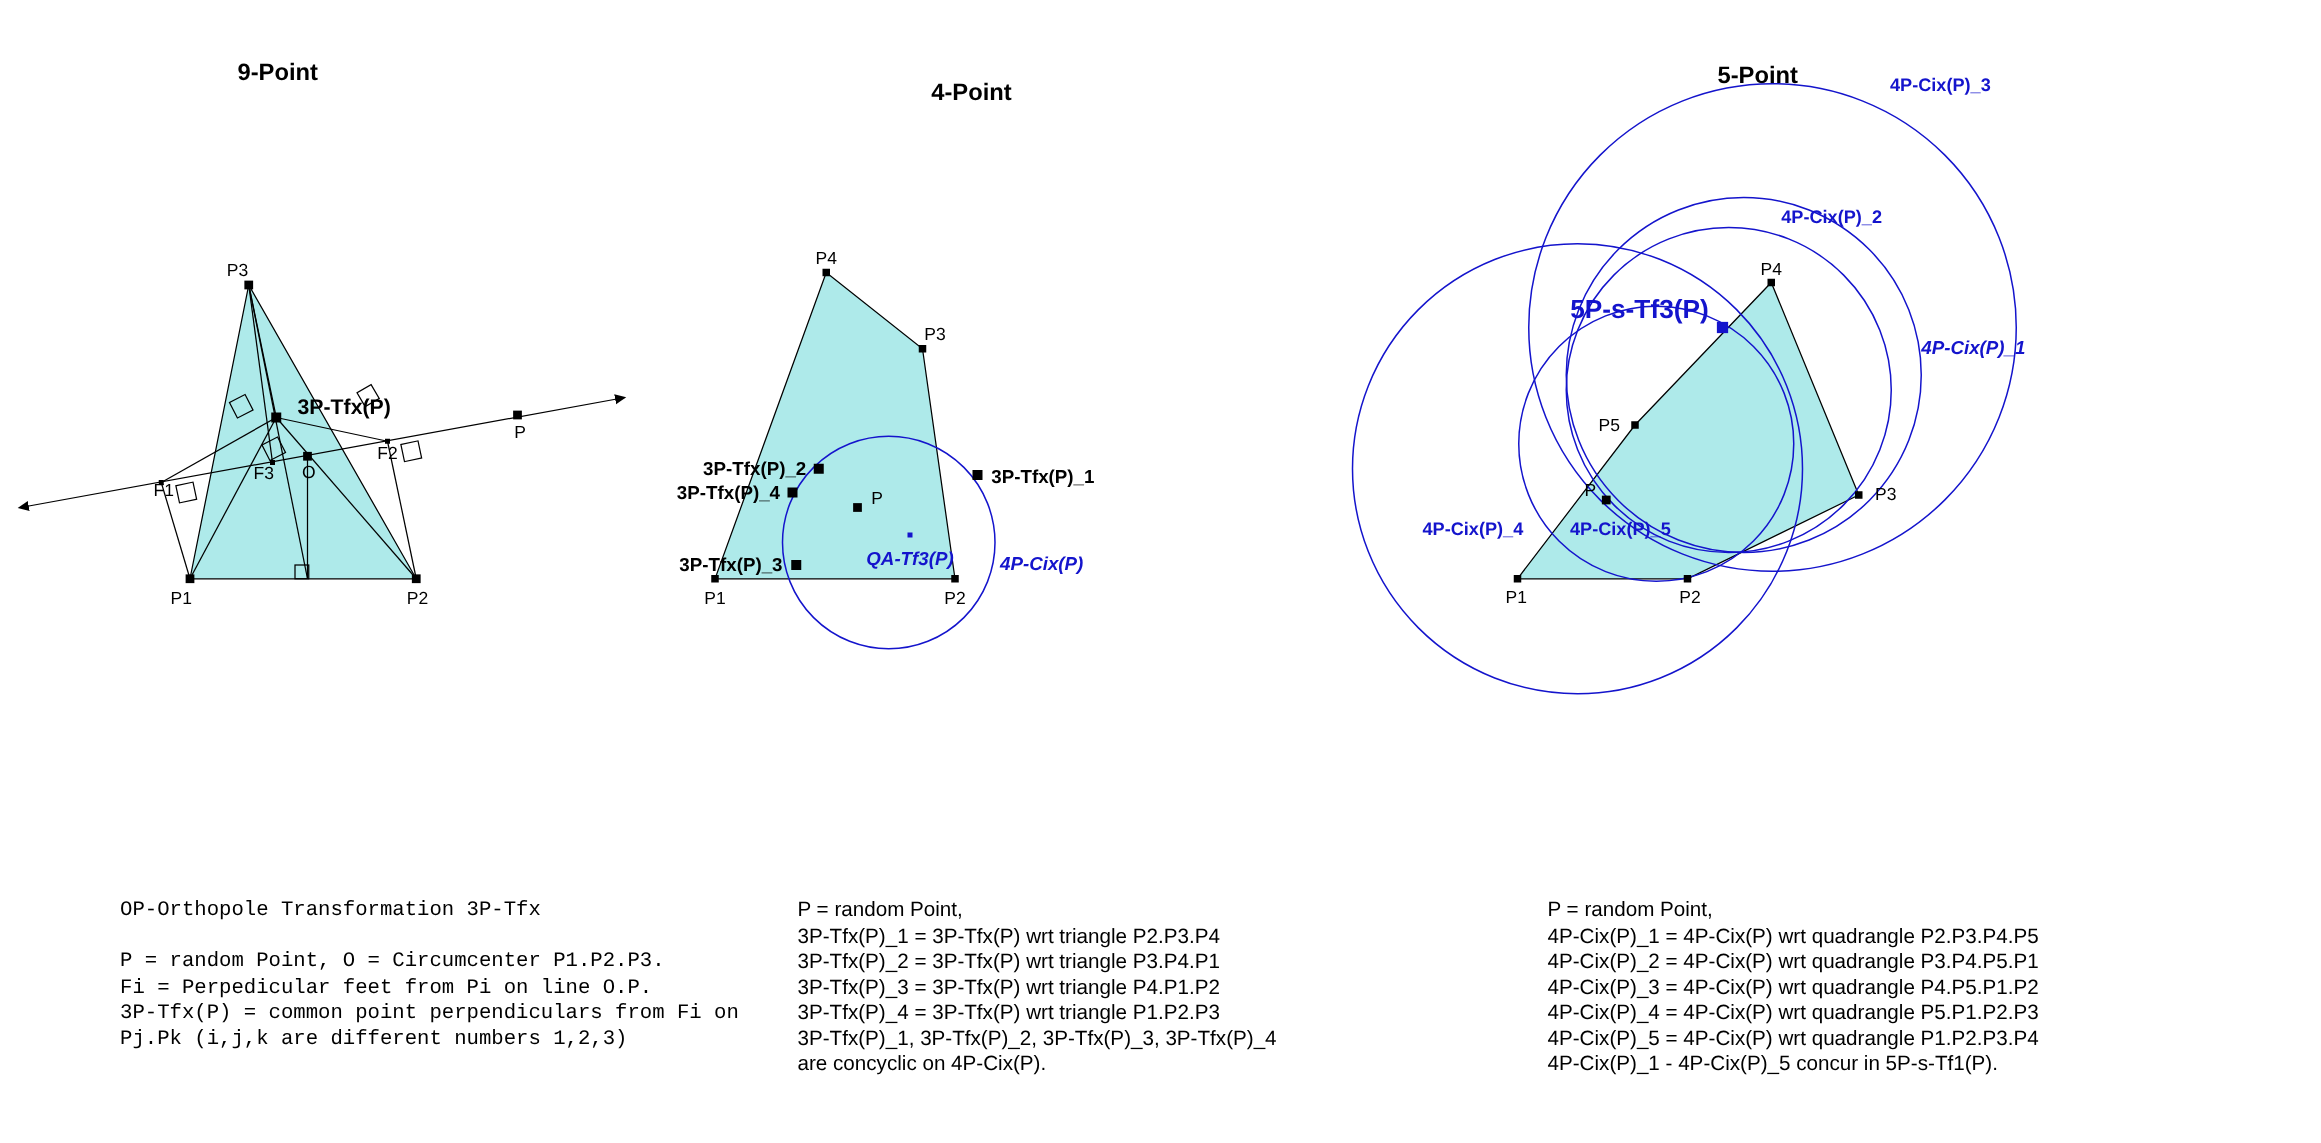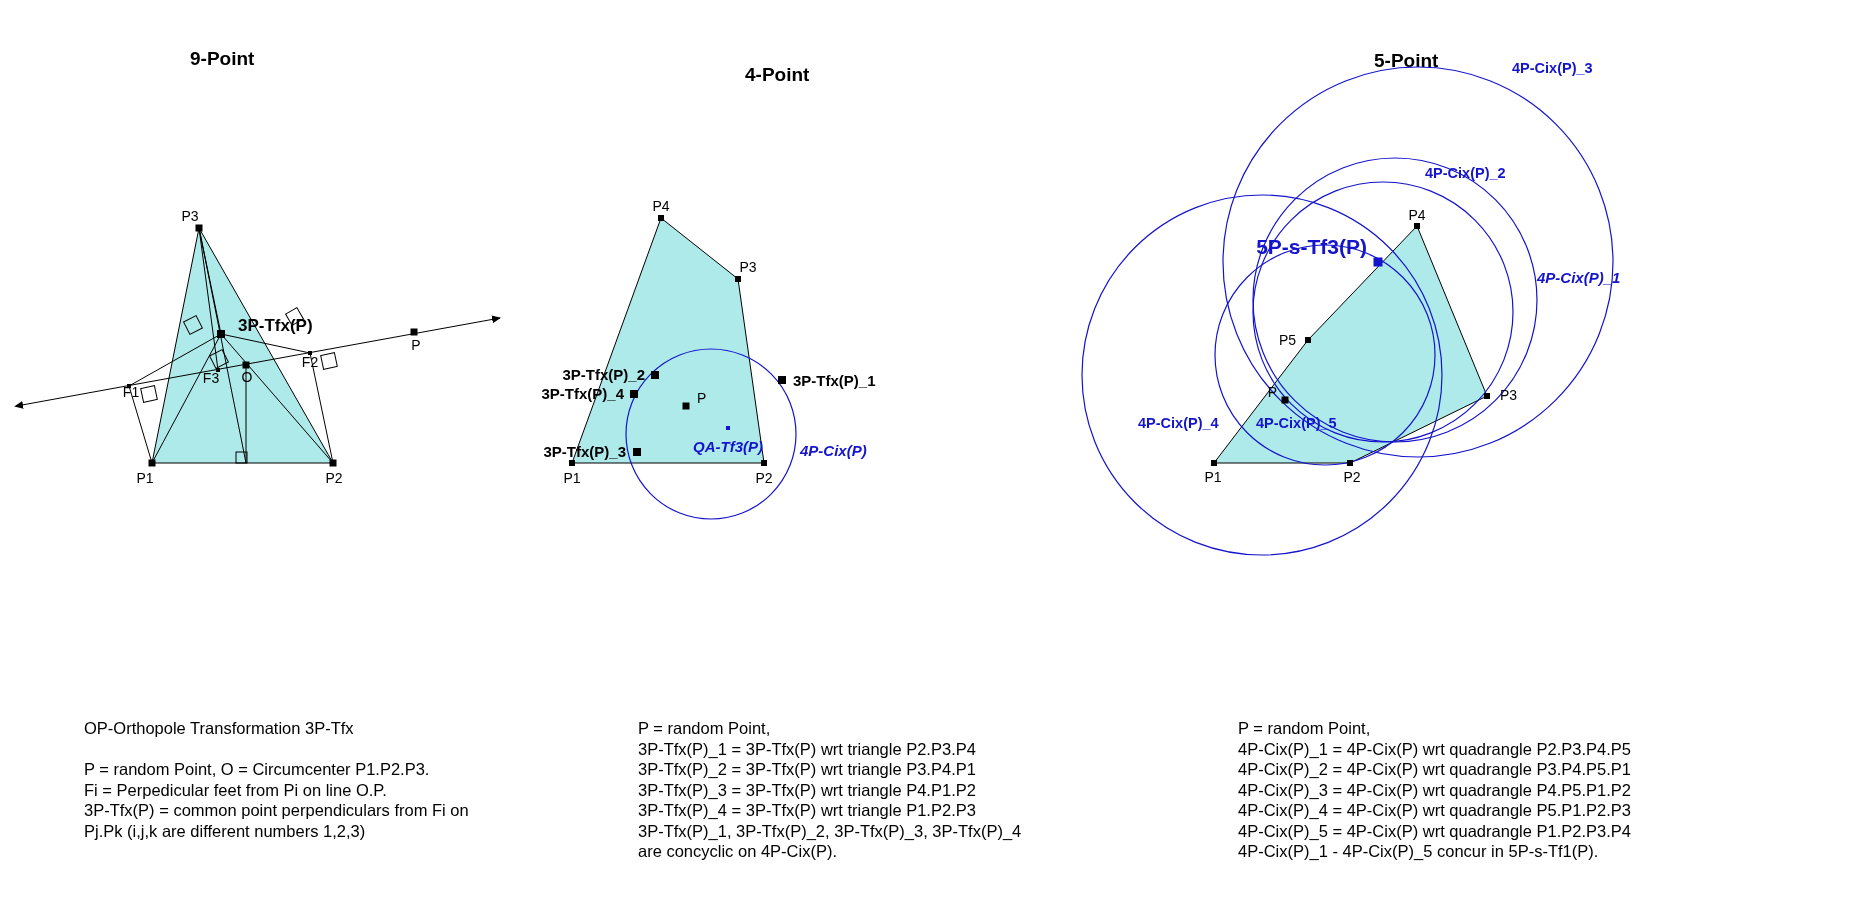--- a/index.html
+++ b/index.html
@@ -40,21 +40,21 @@
   #title-4p { left: 745px; top: 64px; }
   #title-5p { left: 1374px; top: 50px; }
 
   .caption {
     position: absolute;
     font-size: 16.5px;
     line-height: 20.5px;
     color: #000000;
     white-space: pre;
   }
-  #caption-3p { left: 84px;   top: 718px; }
+  #caption-3p { left: 96px;   top: 718px; font-family: Liberation Mono, monospace; }
   #caption-4p { left: 638px;  top: 718px; }
   #caption-5p { left: 1238px; top: 718px; }
   .caption .cap-line { display: block; height: 20.5px; }
   .caption .cap-gap  { display: block; height: 20.5px; }
 
   svg.fig {
     position: absolute;
     left: 0;
     top: 0;
     width: 1857px;

